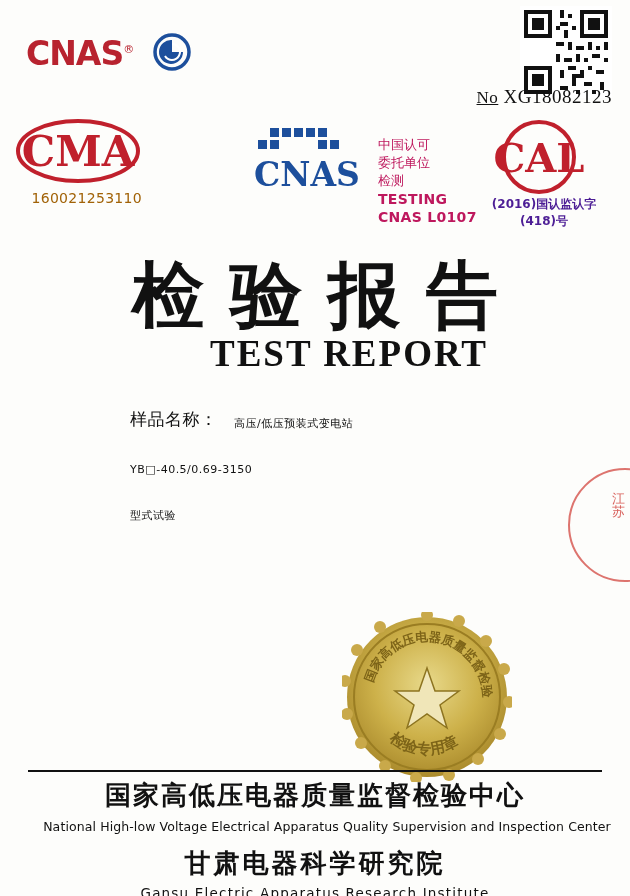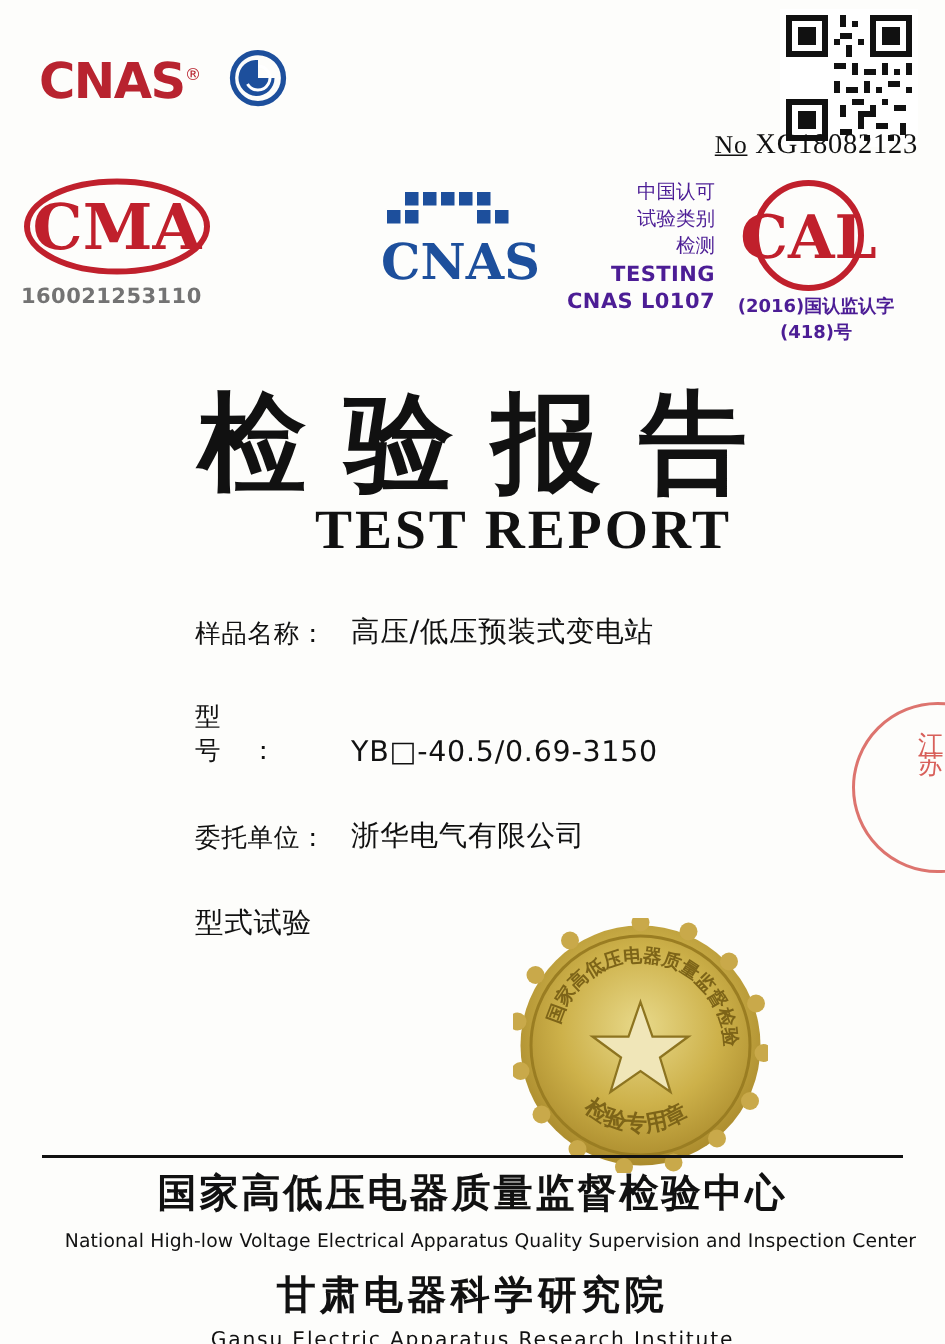--- a/index.html
+++ b/index.html
@@ -76,24 +76,24 @@
     position: absolute;
     left: 14px;
     top: 118px;
     width: 128px;
   }
   .cma-code {
     position: absolute;
     left: 14px;
     top: 190px;
     width: 128px;
-    text-align: left;
-    color: #737373;
-    font-family: "DejaVu Sans", sans-serif;
-    font-weight: bold;
+    text-align: right;
+    color: #a16207;
+    font-family: "DejaVu Sans", sans-serif;
+    font-weight: normal;
     font-size: 14px;
     letter-spacing: 0.3px;
   }
 
   .ilac {
     position: absolute;
     left: 148px;
     top: 118px;
     width: 96px;
     height: 96px;
@@ -103,26 +103,25 @@
     position: absolute;
     left: 252px;
     top: 126px;
     width: 110px;
     height: 76px;
   }
 
   .cnas-text {
     position: absolute;
     left: 378px;
-    top: 120px;
+    top: 136px;
     font-family: "DejaVu Sans", sans-serif;
     font-size: 13px;
     line-height: 18px;
-    color: #4c1d95;
-    text-align: right;
+    color: #be185d;
   }
   .cnas-text .en {
     font-family: "DejaVu Sans", sans-serif;
     font-size: 14px;
     font-weight: bold;
     letter-spacing: 0.3px;
   }
 
   .cal {
     position: absolute;
@@ -189,21 +188,21 @@
   .field .label {
     width: 104px;
     flex: 0 0 104px;
     letter-spacing: 0.5px;
   }
   .field .label.spaced {
     letter-spacing: 20px;
   }
   .field .value {
     font-family: "DejaVu Sans", sans-serif;
-    font-size: 19px;
+    font-size: 11px;
     letter-spacing: 0.5px;
   }
 
   
   .seal {
     position: absolute;
     left: 342px;
     top: 612px;
     width: 170px;
     height: 170px;
@@ -218,25 +217,25 @@
     height: 110px;
     border: 2px solid #d2453f;
     border-radius: 50%;
     opacity: 0.75;
   }
   .stamp-edge-text {
     position: absolute;
     right: 2px;
     top: 492px;
     width: 16px;
-    font-family: Liberation Mono, monospace;
-    font-size: 17px;
+    font-family: Liberation Sans, sans-serif;
+    font-size: 13px;
     color: #d2453f;
     line-height: 13px;
-    text-align: right;
+    text-align: left;
     opacity: 0.85;
   }
 
   
   .divider {
     position: absolute;
     left: 28px;
     top: 770px;
     width: 574px;
     height: 2px;
@@ -376,21 +375,21 @@
           <rect x="78" y="14" width="9" height="9"></rect>
         <rect x="18" y="14" width="9" height="9"></rect>
           <rect x="66" y="14" width="9" height="9"></rect>
       </g>
       <text x="55" y="60" text-anchor="middle" font-family="DejaVu Serif, serif" font-weight="bold" font-size="33" fill="#1d4f9c">CNAS</text>
     </svg>
   </div>
 
   <div class="cnas-text">
     <div>中国认可</div>
-    <div>试验类别</div>
+    <div>委托单位</div>
     <div>检测</div>
     <div class="en">TESTING</div>
     <div class="en">CNAS L0107</div>
   </div>
 
   <div class="cal">
     <svg width="110" height="78" viewBox="0 0 110 78">
       <circle cx="55" cy="39" r="35" fill="none" stroke="#c0202c" stroke-width="4"></circle>
       <text x="55" y="54" text-anchor="middle" font-family="DejaVu Serif, serif" font-weight="bold" font-size="40" fill="#c0202c">CAL</text>
     </svg>
@@ -399,26 +398,21 @@
 
   <div class="title-cn">检验报告</div>
   <div class="title-en">TEST REPORT</div>
 
   <div class="fields">
     <div class="field">
       <span class="label">样品名称：</span>
       <span class="value">高压/低压预装式变电站</span>
     </div>
     <div class="field">
-      <span class="label spaced">型号：</span>
       <span class="value">YB□-40.5/0.69-3150</span>
-    </div>
-    <div class="field">
-      <span class="label">委托单位：</span>
-      <span class="value">浙华电气有限公司</span>
     </div>
     <div class="field">
       <span class="value">型式试验</span>
     </div>
   </div>
 
   <div class="seal">
     <svg width="170" height="170" viewBox="0 0 170 170">
       <defs>
         <radialGradient id="goldgrad" cx="50%" cy="42%" r="60%">

